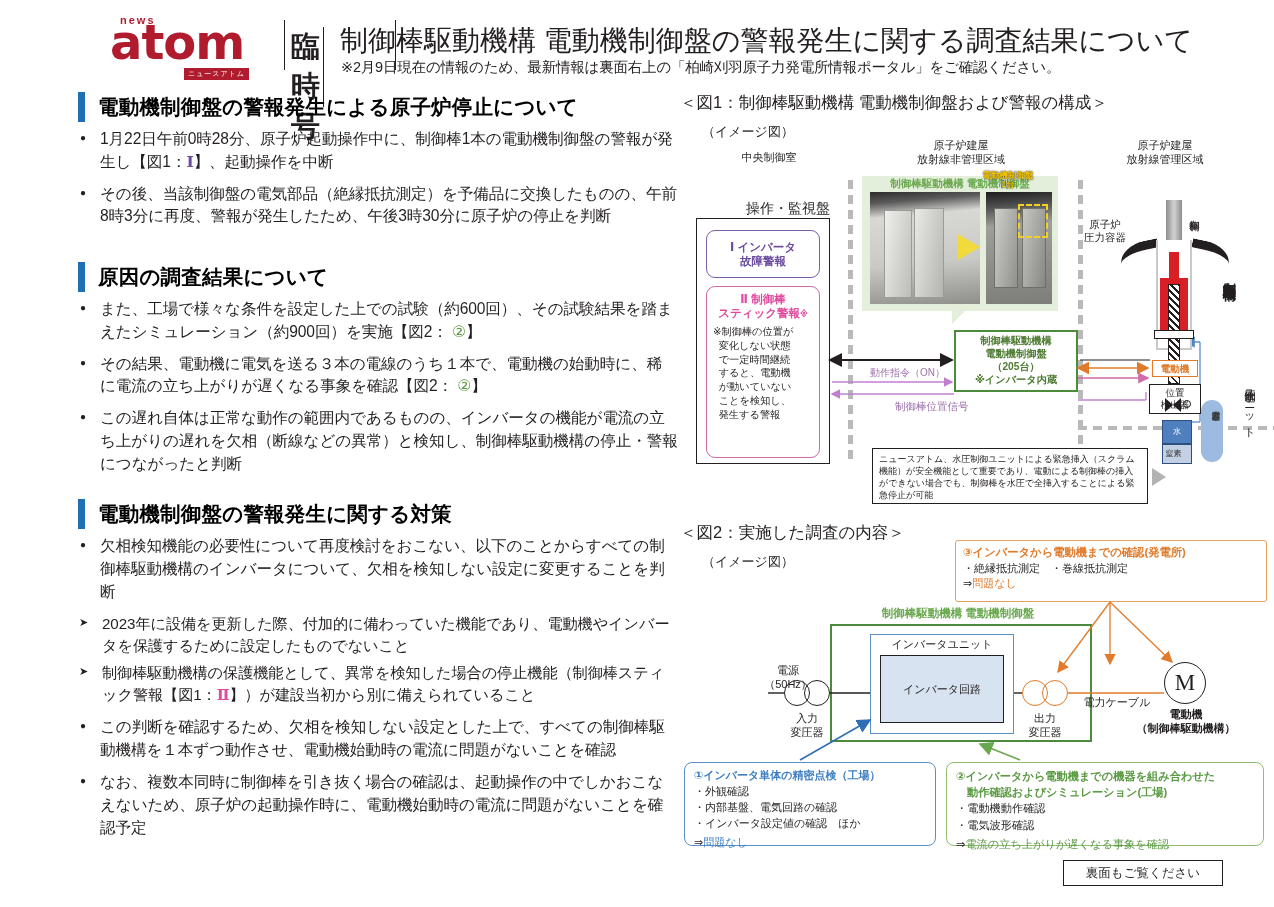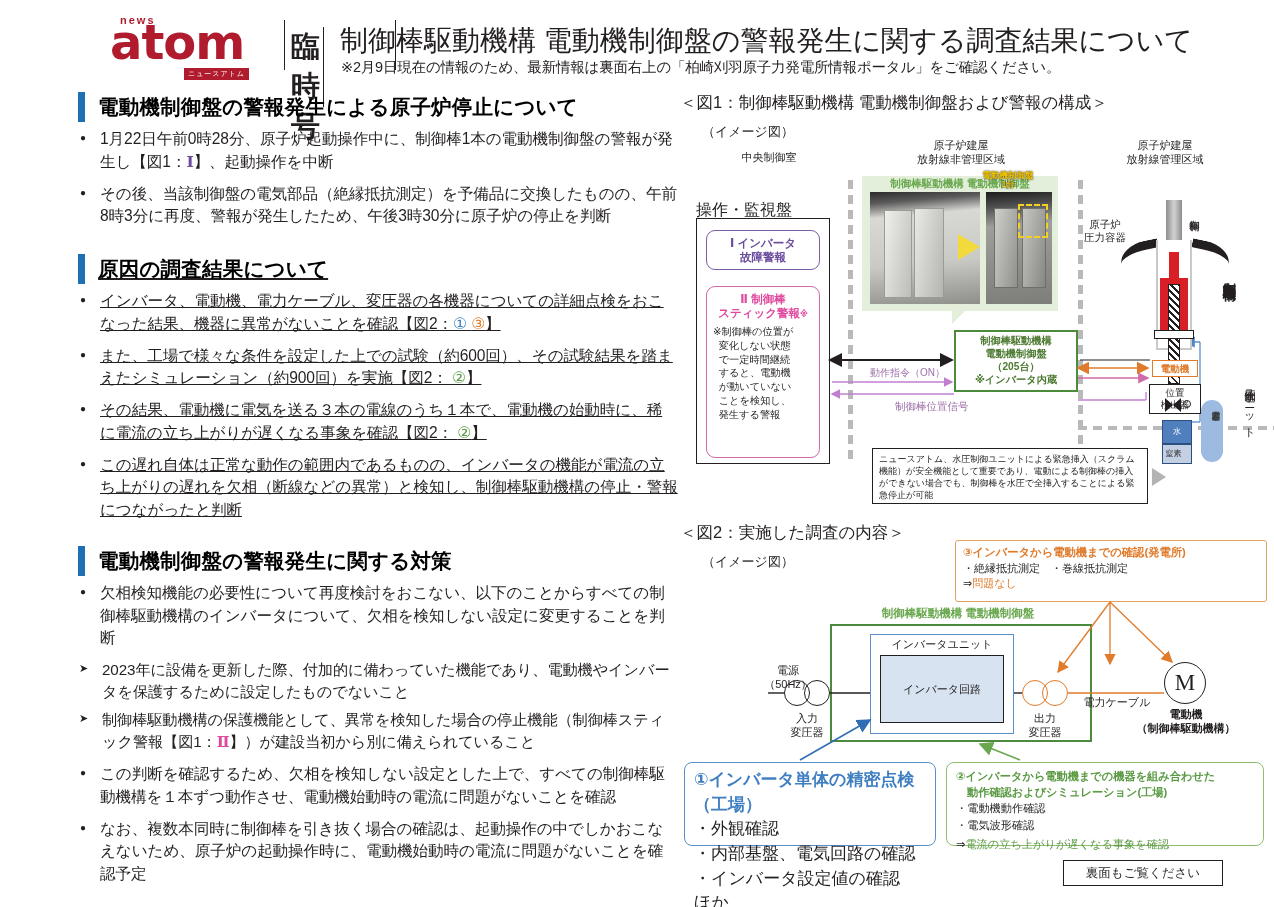--- a/index.html
+++ b/index.html
@@ -89,23 +89,23 @@
   .photo-b-lbl { position:absolute; left:276px; top:79px; width:104px; text-align:center;
              font-size:8.5px; font-weight:bold; color:#f2c500; line-height:1.1; text-shadow:0 0 2px #000; z-index:4;}
   .yellow-arrow { position:absolute; left:278px; top:142px; width:0; height:0;
              border-top:13px solid transparent; border-bottom:13px solid transparent;
              border-left:22px solid #f2da3c; z-index:3;}
   .callout { position:absolute; left:272px; top:218px; width:0; height:0;
              border-left:14px solid #e3efda; border-bottom:14px solid transparent; }
 
   .opbox { position:absolute; left:16px; top:126px; width:134px; height:246px;
            border:1.5px solid #231f20; background:#fff; }
-  .opbox-lbl { position:absolute; left:16px; top:108px; width:134px; text-align:left;
-               font-size:16px; color:#231f20; }
-  .alarm1 { position:absolute; left:26px; top:138px; width:114px; height:40px;
+  .opbox-lbl { position:absolute; left:16px; top:108px; width:134px; text-align:right;
+               font-size:14px; color:#231f20; }
+  .alarm1 { position:absolute; left:26px; top:138px; width:114px; height:48px;
             border:1.3px solid #7b5ea7; border-radius:9px; background:#fff;
             display:flex; align-items:center; justify-content:center; text-align:center;
             font-size:11.5px; color:#6a4b9e; line-height:1.25; font-weight:bold;}
   .alarm2 { position:absolute; left:26px; top:194px; width:114px; height:172px;
             border:1.3px solid #d06aa8; border-radius:9px; background:#fff; padding:5px 4px 4px; }
   .alarm2 .ttl { text-align:center; font-size:11.5px; color:#e04a9e; font-weight:bold; line-height:1.25;}
   .alarm2 .bdy { margin-top:4px; font-size:10.2px; color:#231f20; line-height:1.36; padding-left:2px;}
 
   .vline-dash { position:absolute; left:168px; top:88px; width:5px; height:284px;
                 background:repeating-linear-gradient(to bottom,#b9b9b9 0 9px,transparent 9px 15px); }
@@ -192,21 +192,21 @@
   .coil i { position:absolute; width:26px; height:26px; border:1.6px solid #231f20; border-radius:50%; }
   .coil i:nth-child(2) { left:20px; }
   .coil.orange i { border-color:#e07b2b; }
   .f2-lbl { position:absolute; font-size:11px; text-align:center; line-height:1.25; color:#231f20;}
   .f2-motor { position:absolute; left:484px; top:140px; width:42px; height:42px;
              border:1.8px solid #231f20; border-radius:50%; background:#fff;
              display:flex; align-items:center; justify-content:center;
              font-size:23px; font-family:"Liberation Serif",serif; }
   .f2-box1 { position:absolute; left:4px; top:240px; width:252px; height:84px;
              border:1.3px solid #5b8fc9; border-radius:8px; background:#fff; padding:5px 9px;
-             font-size:17px; line-height:1.45; }
+             font-size:11px; line-height:1.45; }
   .f2-box1 .hd { font-weight:bold; color:#3f7fc1; }
   .f2-box2 { position:absolute; left:266px; top:240px; width:318px; height:84px;
              border:1.3px solid #8fbf6e; border-radius:8px; background:#fff; padding:5px 9px;
              font-size:11.2px; line-height:1.45; }
   .f2-box2 .hd { font-weight:bold; color:#5a9a43; }
   .backnote { position:absolute; left:1063px; top:860px; width:160px; height:26px;
              border:1.2px solid #231f20; background:#fff; display:flex; align-items:center;
              justify-content:center; font-size:12.5px; color:#231f20; }
   svg { display:block; }
 </style>
@@ -233,26 +233,25 @@
   <div class="sec">
     <div class="sec-head">
       <div class="t">電動機制御盤の警報発生による原子炉停止について</div>
     </div>
     <ul class="bullets">
       <li>1月22日午前0時28分、原子炉起動操作中に、制御棒1本の電動機制御盤の警報が発生し【図1：<span class="rm1">Ⅰ</span>】、起動操作を中断</li>
       <li>その後、当該制御盤の電気部品（絶縁抵抗測定）を予備品に交換したものの、午前8時3分に再度、警報が発生したため、午後3時30分に原子炉の停止を判断</li>
     </ul>
   </div>
 
-  <div class="sec" style="margin-top:24px;text-decoration:underline;">
+  <div class="sec" style="margin-top:32px;">
     <div class="sec-head">
       <div class="t">原因の調査結果について</div>
     </div>
     <ul class="bullets">
-      <li>インバータ、電動機、電力ケーブル、変圧器の各機器についての詳細点検をおこなった結果、機器に異常がないことを確認【図2：<span class="c-blue">①</span> <span class="c-orange">③</span>】</li>
       <li>また、工場で様々な条件を設定した上での試験（約600回）、その試験結果を踏まえたシミュレーション（約900回）を実施【図2： <span class="c-green">②</span>】</li>
       <li>その結果、電動機に電気を送る３本の電線のうち１本で、電動機の始動時に、稀に電流の立ち上がりが遅くなる事象を確認【図2： <span class="c-green">②</span>】</li>
       <li>この遅れ自体は正常な動作の範囲内であるものの、インバータの機能が電流の立ち上がりの遅れを欠相（断線などの異常）と検知し、制御棒駆動機構の停止・警報につながったと判断</li>
     </ul>
   </div>
 
   <div class="sec" style="margin-top:22px;">
     <div class="sec-head">
       <div class="t">電動機制御盤の警報発生に関する対策</div>
     </div>

